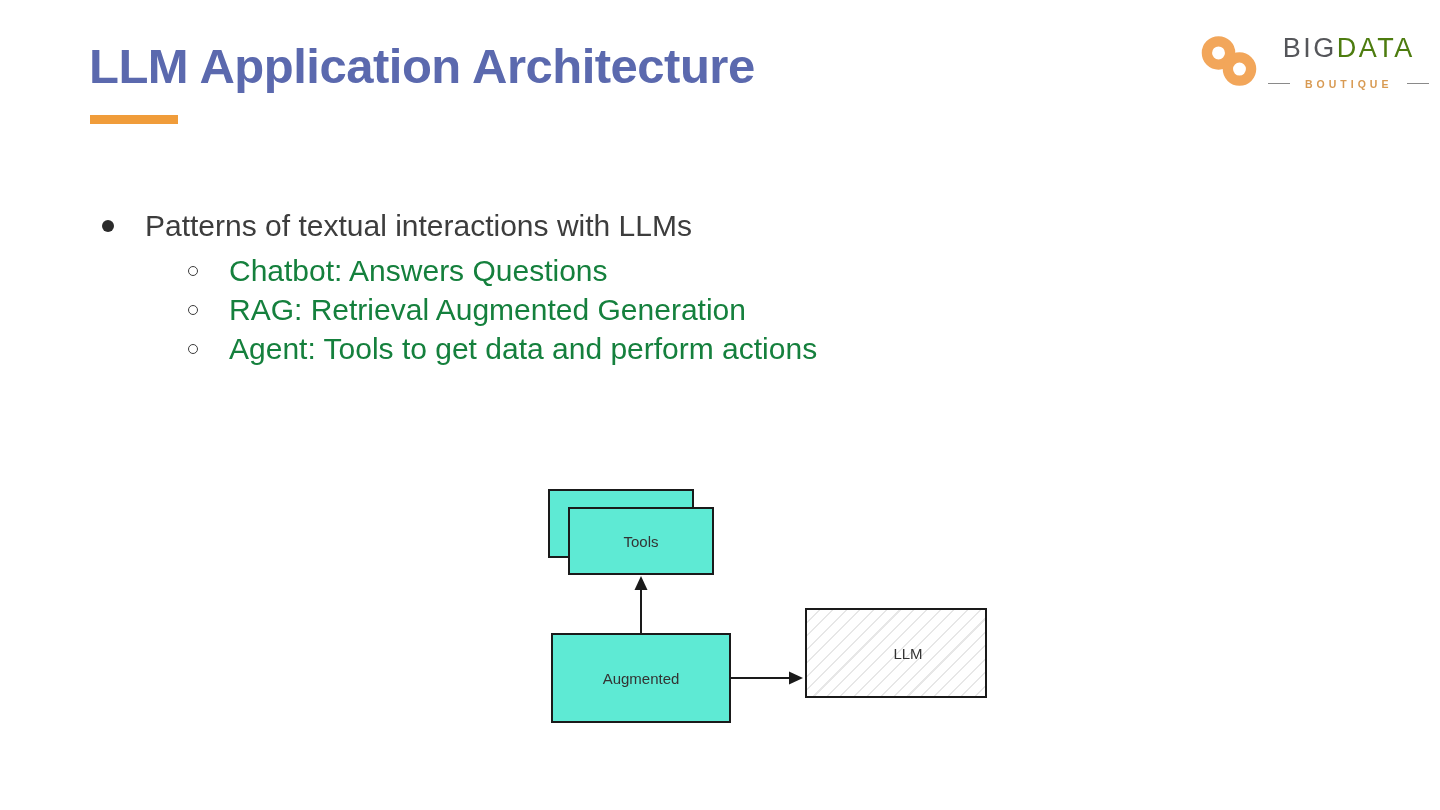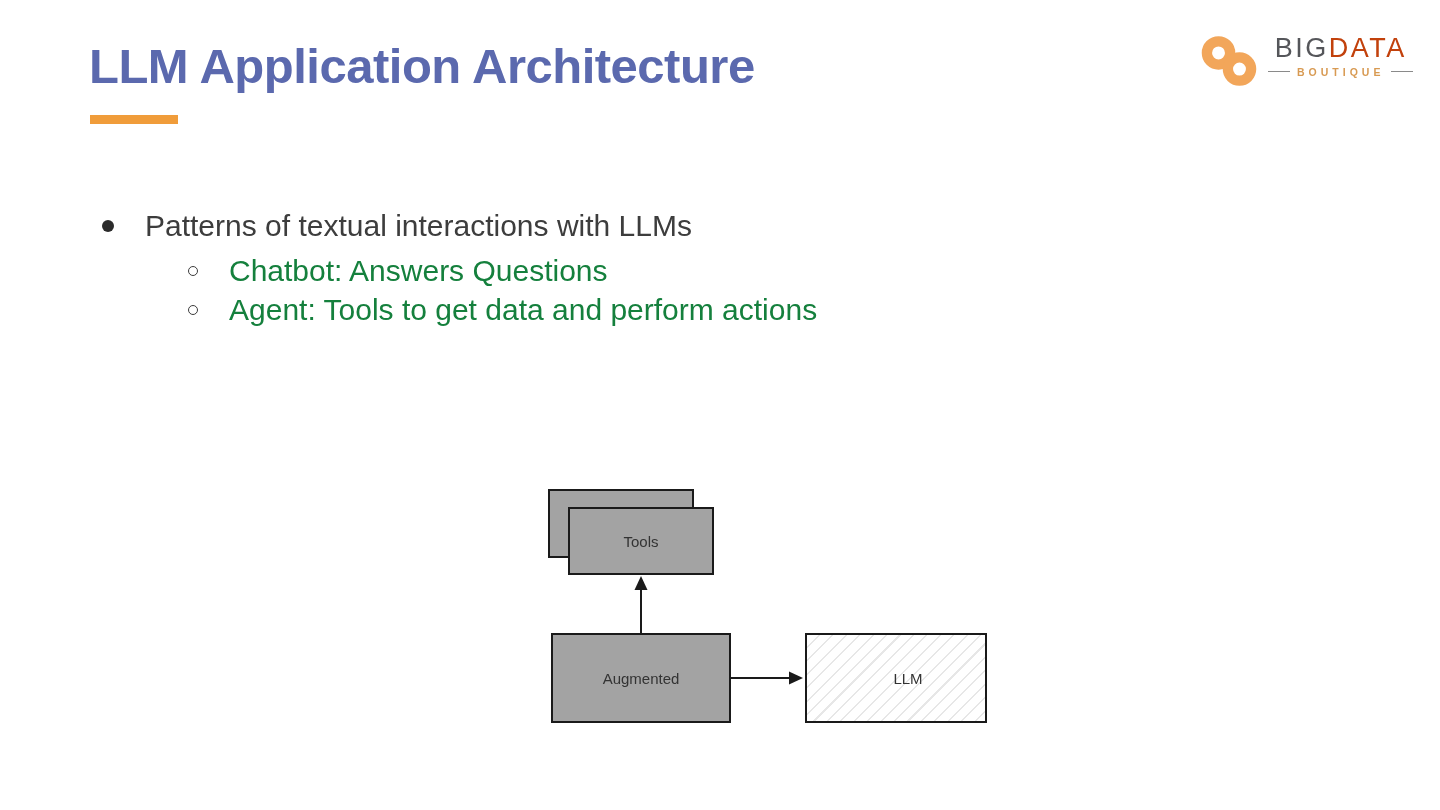--- a/index.html
+++ b/index.html
@@ -38,26 +38,26 @@
   }
   .logo-mark { width: 62px; height: 50px; margin-top: 2px; }
   .logo-text { margin-left: 8px; display: flex; flex-direction: column; align-items: center; }
   .logo-word {
     font-size: 27px;
     letter-spacing: 2.5px;
     line-height: 1.1;
     white-space: nowrap;
   }
   .logo-word .big  { font-weight: 400; color: #55565a; }
-  .logo-word .data { font-weight: 400; color: #c2410c; }
+  .logo-word .data { font-weight: 400; color: #4d7c0f; }
   .logo-tagline {
-    margin-top: 2px;
+    margin-top: 14px;
     display: flex;
     align-items: center;
-    gap: 7px;
+    gap: 15px;
     text-align: right;
   }
   .logo-tagline .dash { width: 22px; height: 0; border-top: 1.5px solid #8a8a8a; }
   .logo-tagline .tagline-text {
     font-size: 10.5px;
     font-weight: 700;
     letter-spacing: 4px;
     color: #d89a52;
   }
 
@@ -108,33 +108,33 @@
     margin-left: 229px;
     font-size: 30px;
     font-weight: 300;
     color: #15803d;
     white-space: nowrap;
   }
 
   
   .diagram-box {
     position: absolute;
-    background: #a3a3a3;
+    background: #5eead4;
     border: 2px solid #1a1a1a;
     display: flex;
     align-items: center;
     justify-content: center;
     font-size: 15px;
     color: #333333;
   }
   .node-tools-back  { left: 548px; top: 489px; width: 146px; height: 69px; z-index: 1; }
   .node-tools       { left: 568px; top: 507px; width: 146px; height: 68px; z-index: 2; }
   .node-consumer    { left: 551px; top: 633px; width: 180px; height: 90px; }
   .node-llm         {
-    left: 805px; top: 633px; width: 182px; height: 90px;
+    left: 805px; top: 608px; width: 182px; height: 90px;
     background: repeating-linear-gradient(135deg,
       #ffffff 0px, #ffffff 8px,
       #e7e7e7 8px, #e7e7e7 9.5px);
     padding-left: 24px;
   }
   .diagram-arrows {
     position: absolute;
     left: 0; top: 0;
     width: 1440px; height: 810px;
     pointer-events: none;
@@ -169,20 +169,24 @@
   <span class="text">Patterns of textual interactions with LLMs</span>
 </div>
 
 <ul class="bullet-subs">
   <li>
     <span class="ring"></span>
     <span class="text">Chatbot: Answers Questions</span>
   </li>
   <li>
     <span class="ring"></span>
+    <span class="text">RAG: Retrieval Augmented Generation</span>
+  </li>
+  <li>
+    <span class="ring"></span>
     <span class="text">Agent: Tools to get data and perform actions</span>
   </li>
 </ul>
 
 <div class="diagram-box node-tools-back"></div>
 <div class="diagram-box node-tools">
   <span>Tools</span>
 </div>
 <div class="diagram-box node-consumer">
   <span>Augmented</span>

